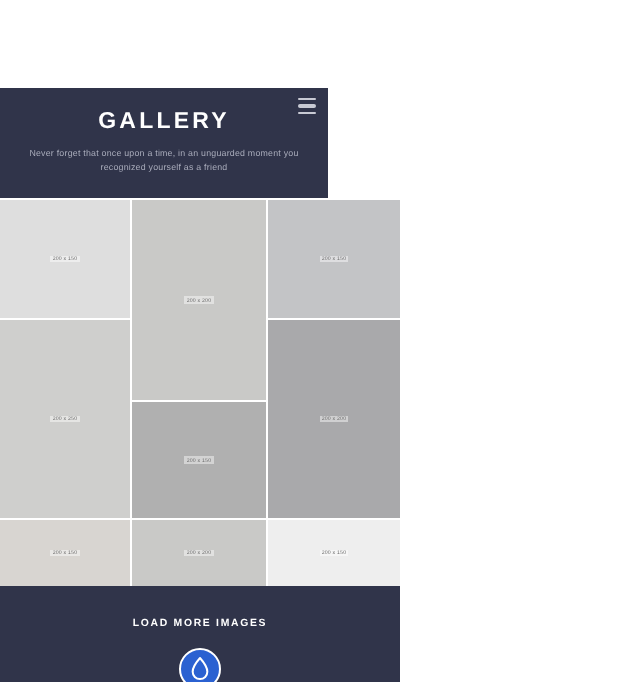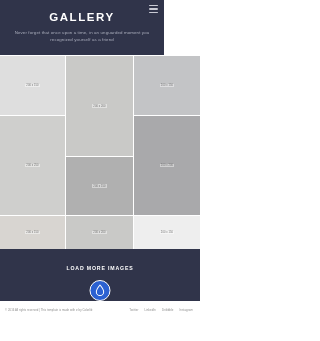--- a/index.html
+++ b/index.html
@@ -15,20 +15,21 @@
     background:#ffffff;
   }
 
   
   .header {
     position:relative;
     width:164px;
     height:55px;
     background:#30344a;
     padding-top:11px;
+    margin-top:44px;
   }
   .menu-btn {
     position:absolute;
     top:5px; right:6px;
     width:9px; height:8px;
     display:flex; flex-direction:column; justify-content:space-between;
     cursor:pointer;
   }
   .menu-btn i {
     display:block;

